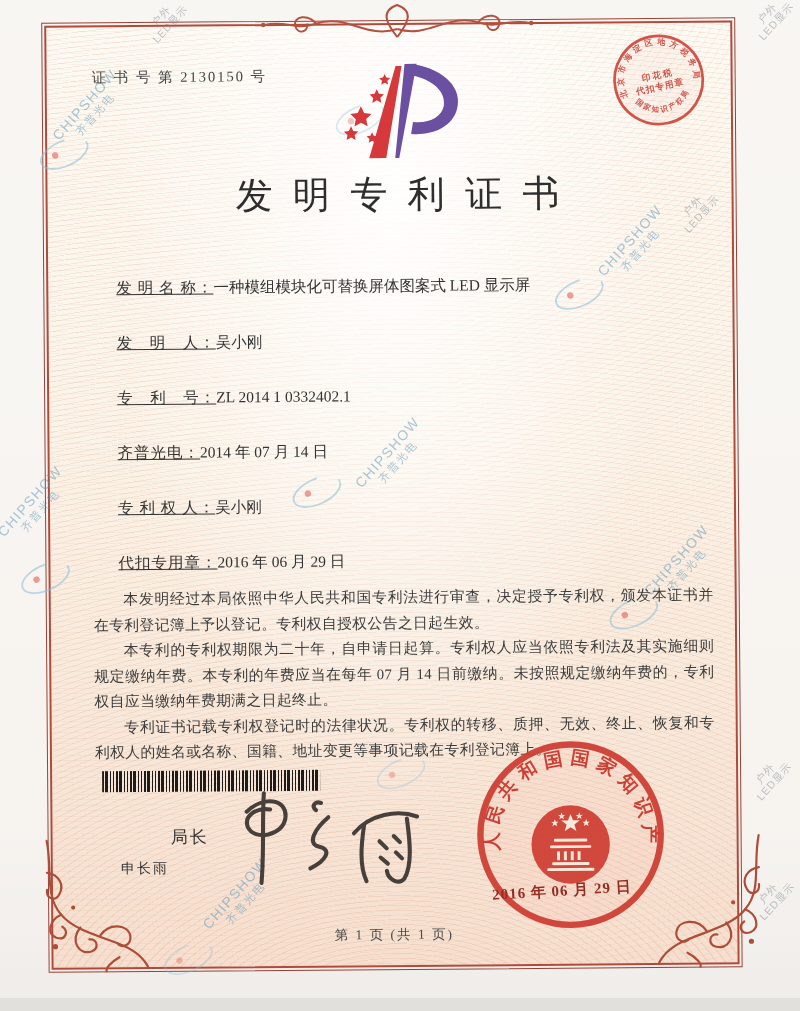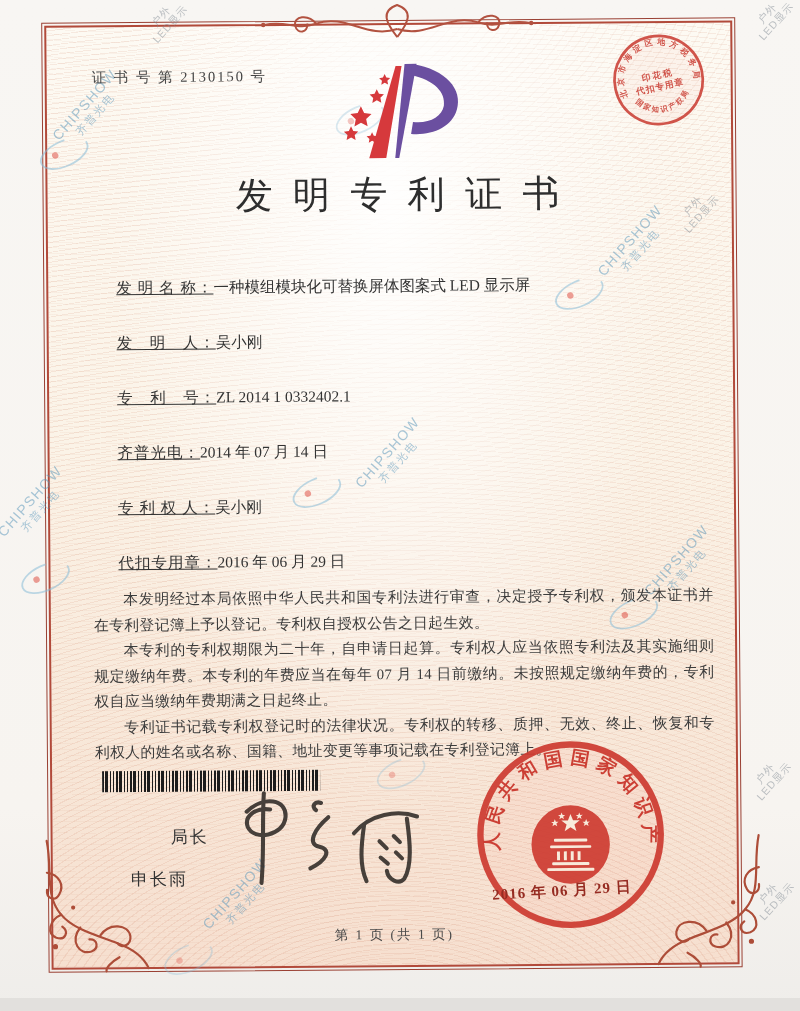--- a/index.html
+++ b/index.html
@@ -44,21 +44,21 @@
   .body-text p{margin:0;text-indent:2em;}
 
   
   .barcode{position:absolute;left:100px;top:769px;width:218px;height:21px;
     background:repeating-linear-gradient(90deg,
       #1c1c1c 0,#1c1c1c 2px,transparent 2px,transparent 3px,
       #1c1c1c 3px,#1c1c1c 6px,transparent 6px,transparent 8px,
       #1c1c1c 8px,#1c1c1c 9px,transparent 9px,transparent 11px,
       #1c1c1c 11px,#1c1c1c 12px,transparent 12px,transparent 14px);}
   .director-title{position:absolute;left:120px;top:824px;font-size:17px;color:#333;letter-spacing:2px;margin-left:48px;}
-  .director-name{position:absolute;left:128px;top:858px;font-size:17px;color:#333;letter-spacing:2px;margin-top:8px;}
+  .director-name{position:absolute;left:118px;top:858px;font-size:14px;color:#333;letter-spacing:2px;}
   .signature{position:absolute;left:228px;top:786px;width:210px;height:102px;}
 
   
   .issue-seal{position:absolute;left:470px;top:738px;width:196px;height:196px;opacity:.92;}
   .issue-date{position:absolute;left:489px;top:882px;width:170px;font-size:15px;font-weight:bold;
     letter-spacing:1px;color:#962c22;transform:rotate(-3deg);white-space:nowrap;}
   .tax-seal{position:absolute;left:613px;top:33px;width:98px;height:98px;transform:rotate(-12deg);opacity:.85;}
 
   .page-footer{position:absolute;left:45px;width:692px;top:926px;text-align:center;
     font-size:13.5px;color:#4a4a4a;letter-spacing:2px;}

